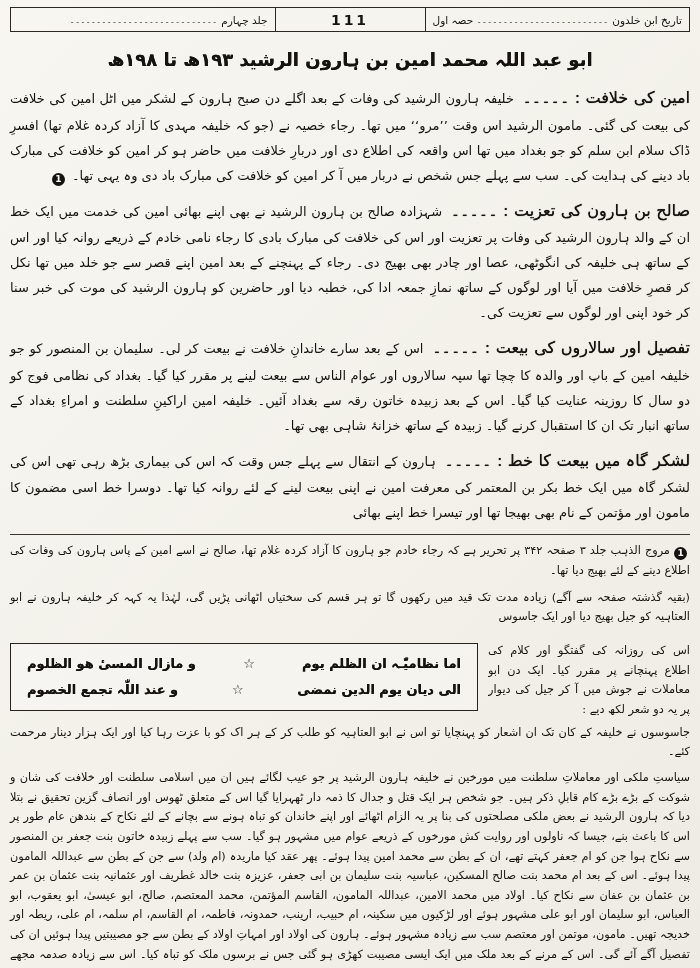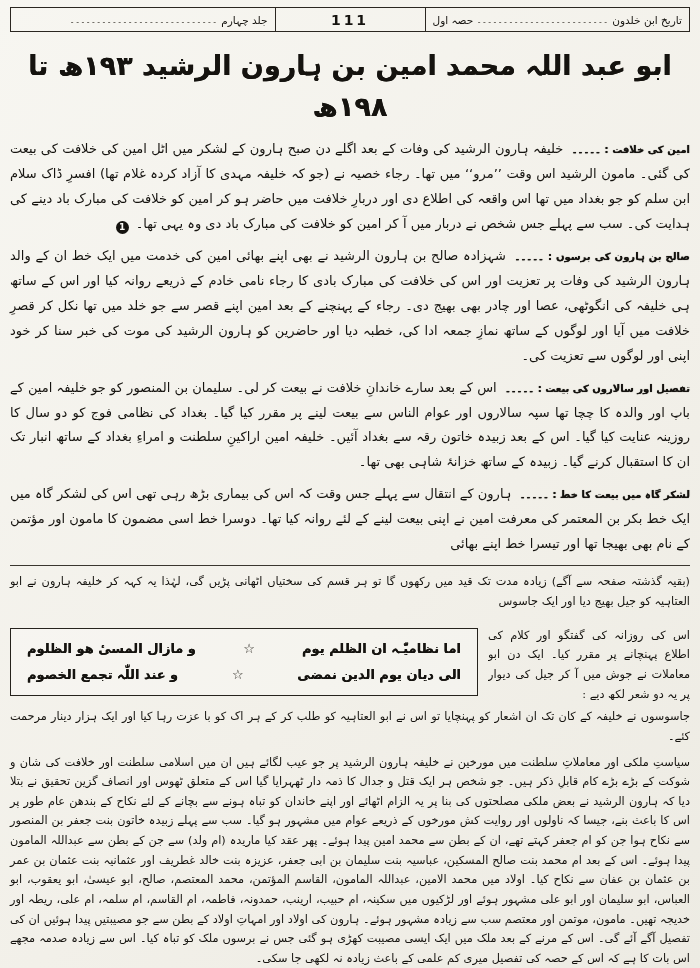--- a/index.html
+++ b/index.html
@@ -12,27 +12,27 @@
   }
   
   .header-bar { display:flex; border:1.4px solid #2b2721; height:25px; align-items:stretch; font-size:10.5px; }
   .hcell { display:flex; align-items:center; padding:0 7px; white-space:nowrap; overflow:hidden; }
   .hcell.right { flex:1.2; border-left:1.2px solid #2b2721; gap:4px; }
   .hcell.center { width:150px; justify-content:center; border-left:1.2px solid #2b2721; font-size:14px; letter-spacing:3px; font-weight:bold; }
   .hcell.left { flex:1.2; gap:4px; }
   .dots { color:#4a463f; letter-spacing:1px; overflow:hidden; flex:1; font-size:9px; }
   
   .main-title {
-    text-align:center; font-size:27px; font-weight:bold;
+    text-align:center; font-size:18px; font-weight:bold;
     margin:14px 6px 10px 6px; letter-spacing:0; line-height:1.5;
     text-shadow:0 0 0.6px #15130f;
   }
   
   .sec { font-size:13px; line-height:1.92; text-align:justify; margin-bottom:7px; }
-  .sec .sec-heading { font-weight:bold; font-size:10px; text-shadow:0 0 0.7px #15130f; margin-left:4px; }
+  .sec .sec-heading { font-weight:normal; font-size:16px; text-shadow:0 0 0.7px #15130f; margin-left:4px; }
   .fn-marker {
     display:inline-flex; width:13px; height:13px; border-radius:50%;
     background:#15130f; color:#fdfcf8; font-size:9px; line-height:1;
     align-items:center; justify-content:center; vertical-align:-2px; font-weight:bold; margin-right:3px;
   }
   
   .footnote-rule { border-top:1.3px solid #3a362f; margin:8px 0 6px 0; }
   .small { font-size:11.3px; line-height:1.74; text-align:justify; }
   .footnote-p { margin-bottom:7px; }
   .cont-intro { margin-bottom:14px; }
@@ -69,36 +69,40 @@
 
   <h1 class="main-title">ابو عبد اللہ محمد امین بن ہارون الرشید ۱۹۳ھ تا ۱۹۸ھ</h1>
 
   <p class="sec">
     <strong class="sec-heading">امین کی خلافت : ۔۔۔۔۔</strong>
     <span>خلیفہ ہارون الرشید کی وفات کے بعد اگلے دن صبح ہارون کے لشکر میں اٹل امین کی خلافت کی بیعت کی گئی۔ مامون الرشید اس وقت ’’مرو‘‘ میں تھا۔ رجاء خصیہ نے (جو کہ خلیفہ مہدی کا آزاد کردہ غلام تھا) افسرِ ڈاک سلام ابن سلم کو جو بغداد میں تھا اس واقعہ کی اطلاع دی اور دربارِ خلافت میں حاضر ہو کر امین کو خلافت کی مبارک باد دینے کی ہدایت کی۔ سب سے پہلے جس شخص نے دربار میں آ کر امین کو خلافت کی مبارک باد دی وہ یہی تھا۔</span>
     <span class="fn-marker">1</span>
   </p>
 
   <p class="sec">
-    <strong class="sec-heading">صالح بن ہارون کی برسوں : ۔۔۔۔۔</strong>
+    <strong class="sec-heading">صالح بن ہارون کی تعزیت : ۔۔۔۔۔</strong>
     <span>شہزادہ صالح بن ہارون الرشید نے بھی اپنے بھائی امین کی خدمت میں ایک خط ان کے والد ہارون الرشید کی وفات پر تعزیت اور اس کی خلافت کی مبارک بادی کا رجاء نامی خادم کے ذریعے روانہ کیا اور اس کے ساتھ ہی خلیفہ کی انگوٹھی، عصا اور چادر بھی بھیج دی۔ رجاء کے پہنچنے کے بعد امین اپنے قصر سے جو خلد میں تھا نکل کر قصرِ خلافت میں آیا اور لوگوں کے ساتھ نمازِ جمعہ ادا کی، خطبہ دیا اور حاضرین کو ہارون الرشید کی موت کی خبر سنا کر خود اپنی اور لوگوں سے تعزیت کی۔</span>
   </p>
 
   <p class="sec">
     <strong class="sec-heading">تفصیل اور سالاروں کی بیعت : ۔۔۔۔۔</strong>
     <span>اس کے بعد سارے خاندانِ خلافت نے بیعت کر لی۔ سلیمان بن المنصور کو جو خلیفہ امین کے باپ اور والدہ کا چچا تھا سپہ سالاروں اور عوام الناس سے بیعت لینے پر مقرر کیا گیا۔ بغداد کی نظامی فوج کو دو سال کا روزینہ عنایت کیا گیا۔ اس کے بعد زبیدہ خاتون رقہ سے بغداد آئیں۔ خلیفہ امین اراکینِ سلطنت و امراءِ بغداد کے ساتھ انبار تک ان کا استقبال کرنے گیا۔ زبیدہ کے ساتھ خزانۂ شاہی بھی تھا۔</span>
   </p>
 
   <p class="sec">
     <strong class="sec-heading">لشکر گاہ میں بیعت کا خط : ۔۔۔۔۔</strong>
     <span>ہارون کے انتقال سے پہلے جس وقت کہ اس کی بیماری بڑھ رہی تھی اس کی لشکر گاہ میں ایک خط بکر بن المعتمر کی معرفت امین نے اپنی بیعت لینے کے لئے روانہ کیا تھا۔ دوسرا خط اسی مضمون کا مامون اور مؤتمن کے نام بھی بھیجا تھا اور تیسرا خط اپنے بھائی</span>
   </p>
 
   <div class="footnote-rule"></div>
 
+  <p class="small footnote-p">
+    <span class="fn-marker">1</span>
+    <span>مروج الذہب جلد ۳ صفحہ ۳۴۲ پر تحریر ہے کہ رجاء خادم جو ہارون کا آزاد کردہ غلام تھا، صالح نے اسے امین کے پاس ہارون کی وفات کی اطلاع دینے کے لئے بھیج دیا تھا۔</span>
+  </p>
 
   <p class="small cont-intro">(بقیہ گذشتہ صفحہ سے آگے) زیادہ مدت تک قید میں رکھوں گا تو ہر قسم کی سختیاں اٹھانی پڑیں گی، لہٰذا یہ کہہ کر خلیفہ ہارون نے ابو العتاہیہ کو جیل بھیج دیا اور ایک جاسوس</p>
 
   <div class="flow-region">
     <div class="poetry-box">
       <div class="verse-row">
         <span class="hemistich">اما نظامیّٰـہ ان الظلم یوم</span>
         <span class="star">☆</span>
         <span class="hemistich">و مازال المسیٔ ھو الظلوم</span>
       </div>

